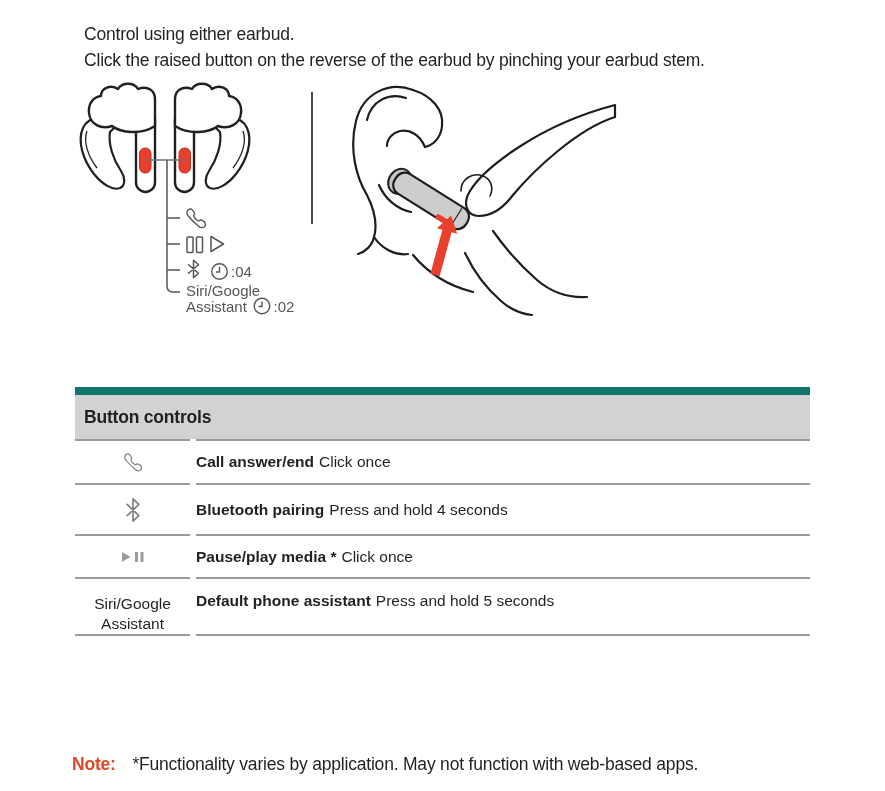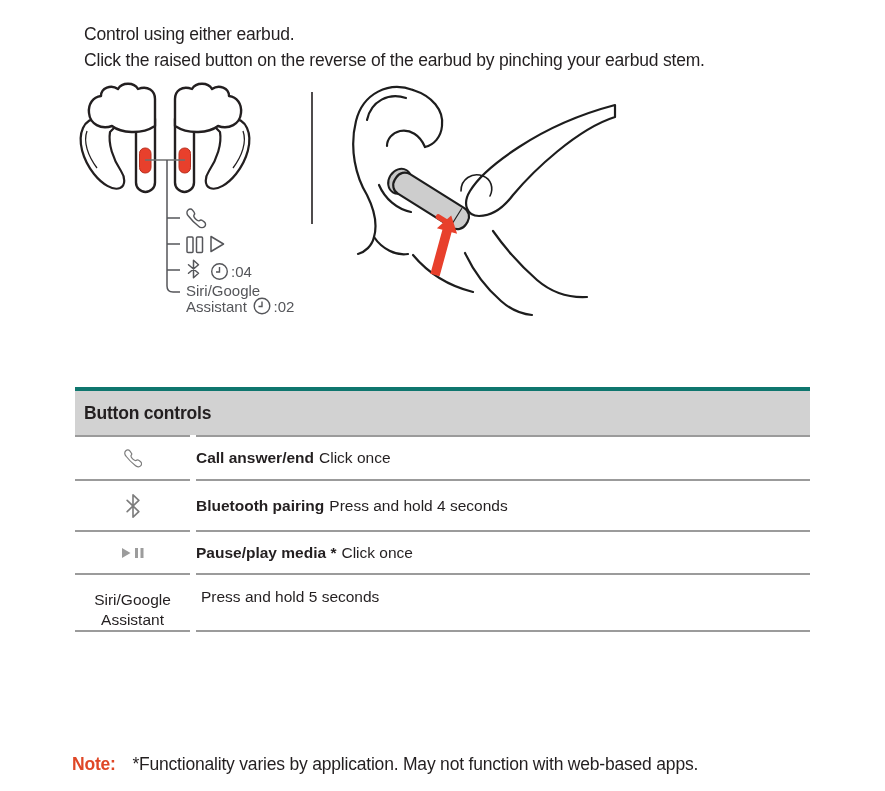--- a/index.html
+++ b/index.html
@@ -5,21 +5,21 @@
   html,body{margin:0;padding:0}
   body{
     width:885px;height:791px;background:#ffffff;position:relative;overflow:hidden;
     font-family:"Liberation Sans",sans-serif;color:#231f20;
   }
   .intro{position:absolute;left:84px;top:21px;font-size:17.5px;line-height:26px;letter-spacing:-0.2px}
   .illu{position:absolute;left:75px;top:82px}
   .illu text{font-family:"Liberation Sans",sans-serif;font-size:15px;fill:#55565a}
   
   .ctable{position:absolute;left:75px;top:387px;width:735px;font-size:15.5px}
-  .thead{height:44px;background:#d2d2d2;border-top:4px solid #0f766e;display:flex;align-items:center;
+  .thead{height:44px;background:#d2d2d2;border-top:8px solid #0f766e;display:flex;align-items:center;
          padding-left:9px;font-weight:bold;font-size:17.5px;letter-spacing:-0.2px}
   .trow{display:grid;grid-template-columns:115px 1fr;column-gap:6px}
   .trow .c1{border-top:2px solid #9b9b9b;display:flex;align-items:center;justify-content:center;text-align:center;line-height:20px}
   .trow .c2{border-top:2px solid #9b9b9b;display:flex;align-items:center}
   .trow.r1{min-height:44px}.trow.r2{min-height:51px}.trow.r3{min-height:43px}
   .trow.r4{min-height:59px}
   .trow.r4 .c1{align-items:flex-end;padding-top:0}
   .trow.r4 .c2{align-items:flex-start;padding-top:13px}
   .trow.r4 .c1,.trow.r4 .c2{border-bottom:2px solid #9b9b9b}
   .act{font-weight:bold}
@@ -153,20 +153,21 @@
       <span class="act">Pause/play media *</span>
       <span class="ges">Click once</span>
     </div>
   </div>
 
   <div class="trow r4">
     <div class="c1">
       <span>Siri/Google Assistant</span>
     </div>
     <div class="c2">
+      <span class="act">Default phone assistant</span>
       <span class="ges">Press and hold 5 seconds</span>
     </div>
   </div>
 </section>
 
 <p class="note">
   <span class="nlabel">Note:</span>
   <span class="ntext">*Functionality varies by application. May not function with web-based apps.</span>
 </p>
 

